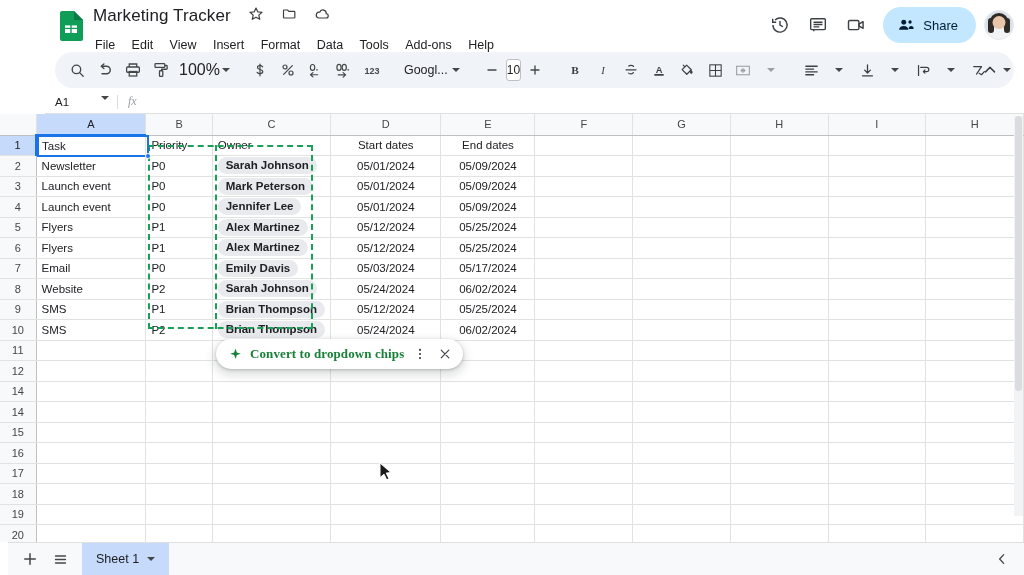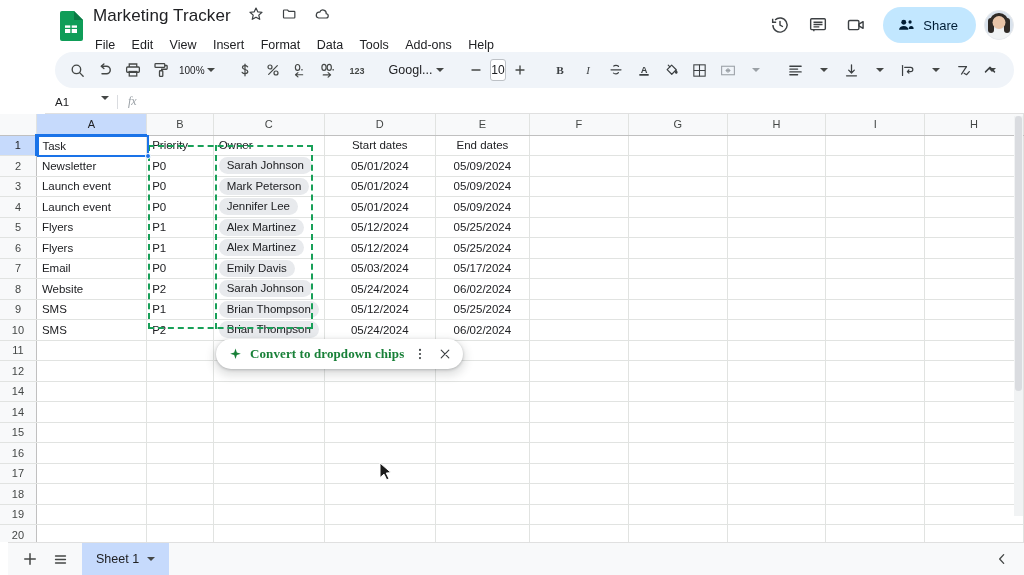--- a/index.html
+++ b/index.html
@@ -59,21 +59,21 @@
   
   .toolbar-wrap { position:relative; height:38px; padding:0 10px; }
   .toolbar {
     background:#f0f4f9; border-radius:19px; height:36px;
     display:flex; align-items:center; padding:0 8px; position:relative;
   }
   .tb { height:28px; min-width:28px; display:flex; align-items:center; justify-content:center;
     border-radius:4px; cursor:pointer; padding:0 3px; color:#444746; }
   .tb-sep { width:1px; height:18px; background:#c7c7c7; margin:0 6px; }
   .zoom-ctl { display:flex; align-items:center; gap:2px; cursor:pointer; padding:0 4px;
-    font-size:10px; color:#202124; }
+    font-size:16px; color:#202124; }
   .font-ctl { display:flex; align-items:center; gap:4px; cursor:pointer; padding:0 6px;
     font-size:12.5px; color:#202124; }
   .size-box { width:30px; height:22px; border:1px solid #bdc1c6; border-radius:3px;
     display:flex; align-items:center; justify-content:center; font-size:12px; color:#202124;
     background:#fff; }
   .caret { width:0;height:0;border-left:4px solid transparent;border-right:4px solid transparent;
     border-top:4px solid #444746; display:inline-block; }
   .tb-collapse { position:absolute; right:10px; }
 
   
@@ -107,21 +107,21 @@
   }
   td.rowhead.sel { background:#c6dafc; color:#202124; border-right:2px solid #1a73e8; }
   td.cell {
     height:20.5px; border-right:1px solid #e1e3e1; border-bottom:1px solid #e1e3e1;
     font-size:11.5px; color:#202124; padding:0 5px; overflow:hidden; white-space:nowrap;
     background:#fff;
   }
   td.cell.num { text-align:center; }
   .chip {
     display:inline-block; background:#e8eaed; border-radius:11px; padding:1px 8px;
-    font-size:11.5px; color:#202124; line-height:15px;
+    font-size:11.5px; color:#202124; line-height:15px;font-weight:bold;
   }
 
   
   .sel-cell {
     position:absolute; border:2px solid #1a73e8; pointer-events:none; z-index:5;
   }
   .sel-handle {
     position:absolute; width:6px; height:6px; background:#1a73e8; border:1px solid #fff;
     border-radius:50%; z-index:6;
   }

